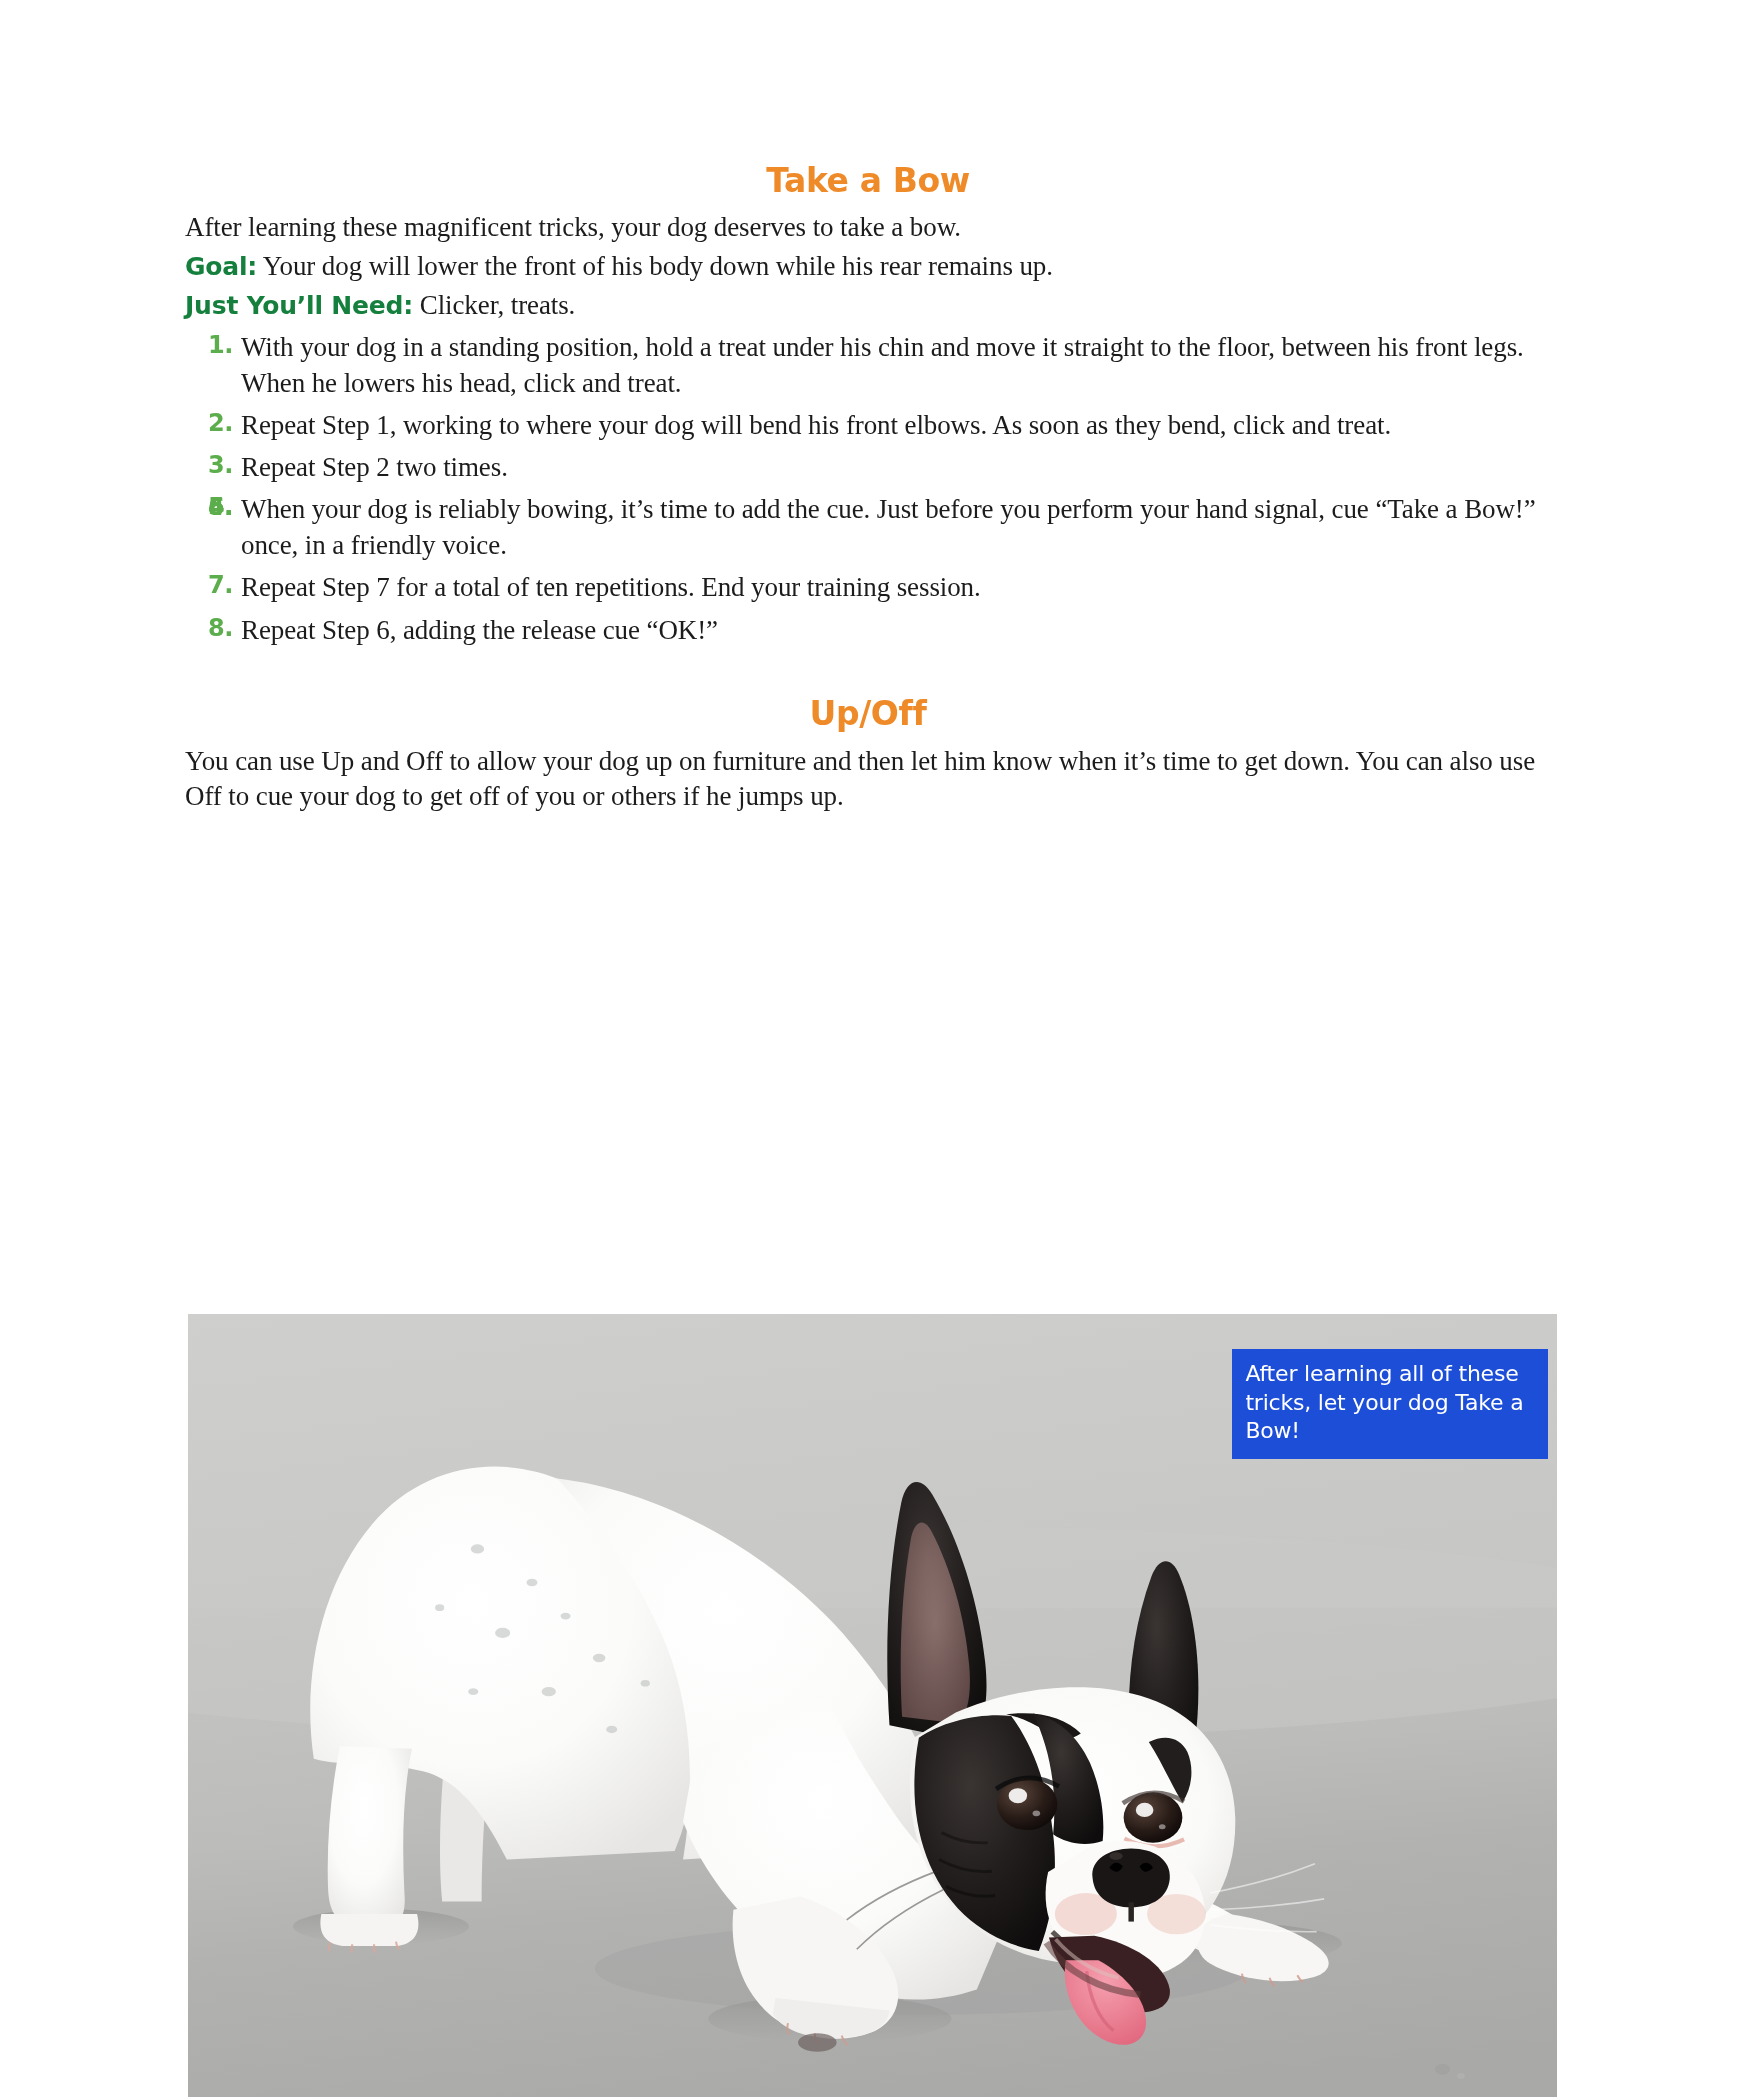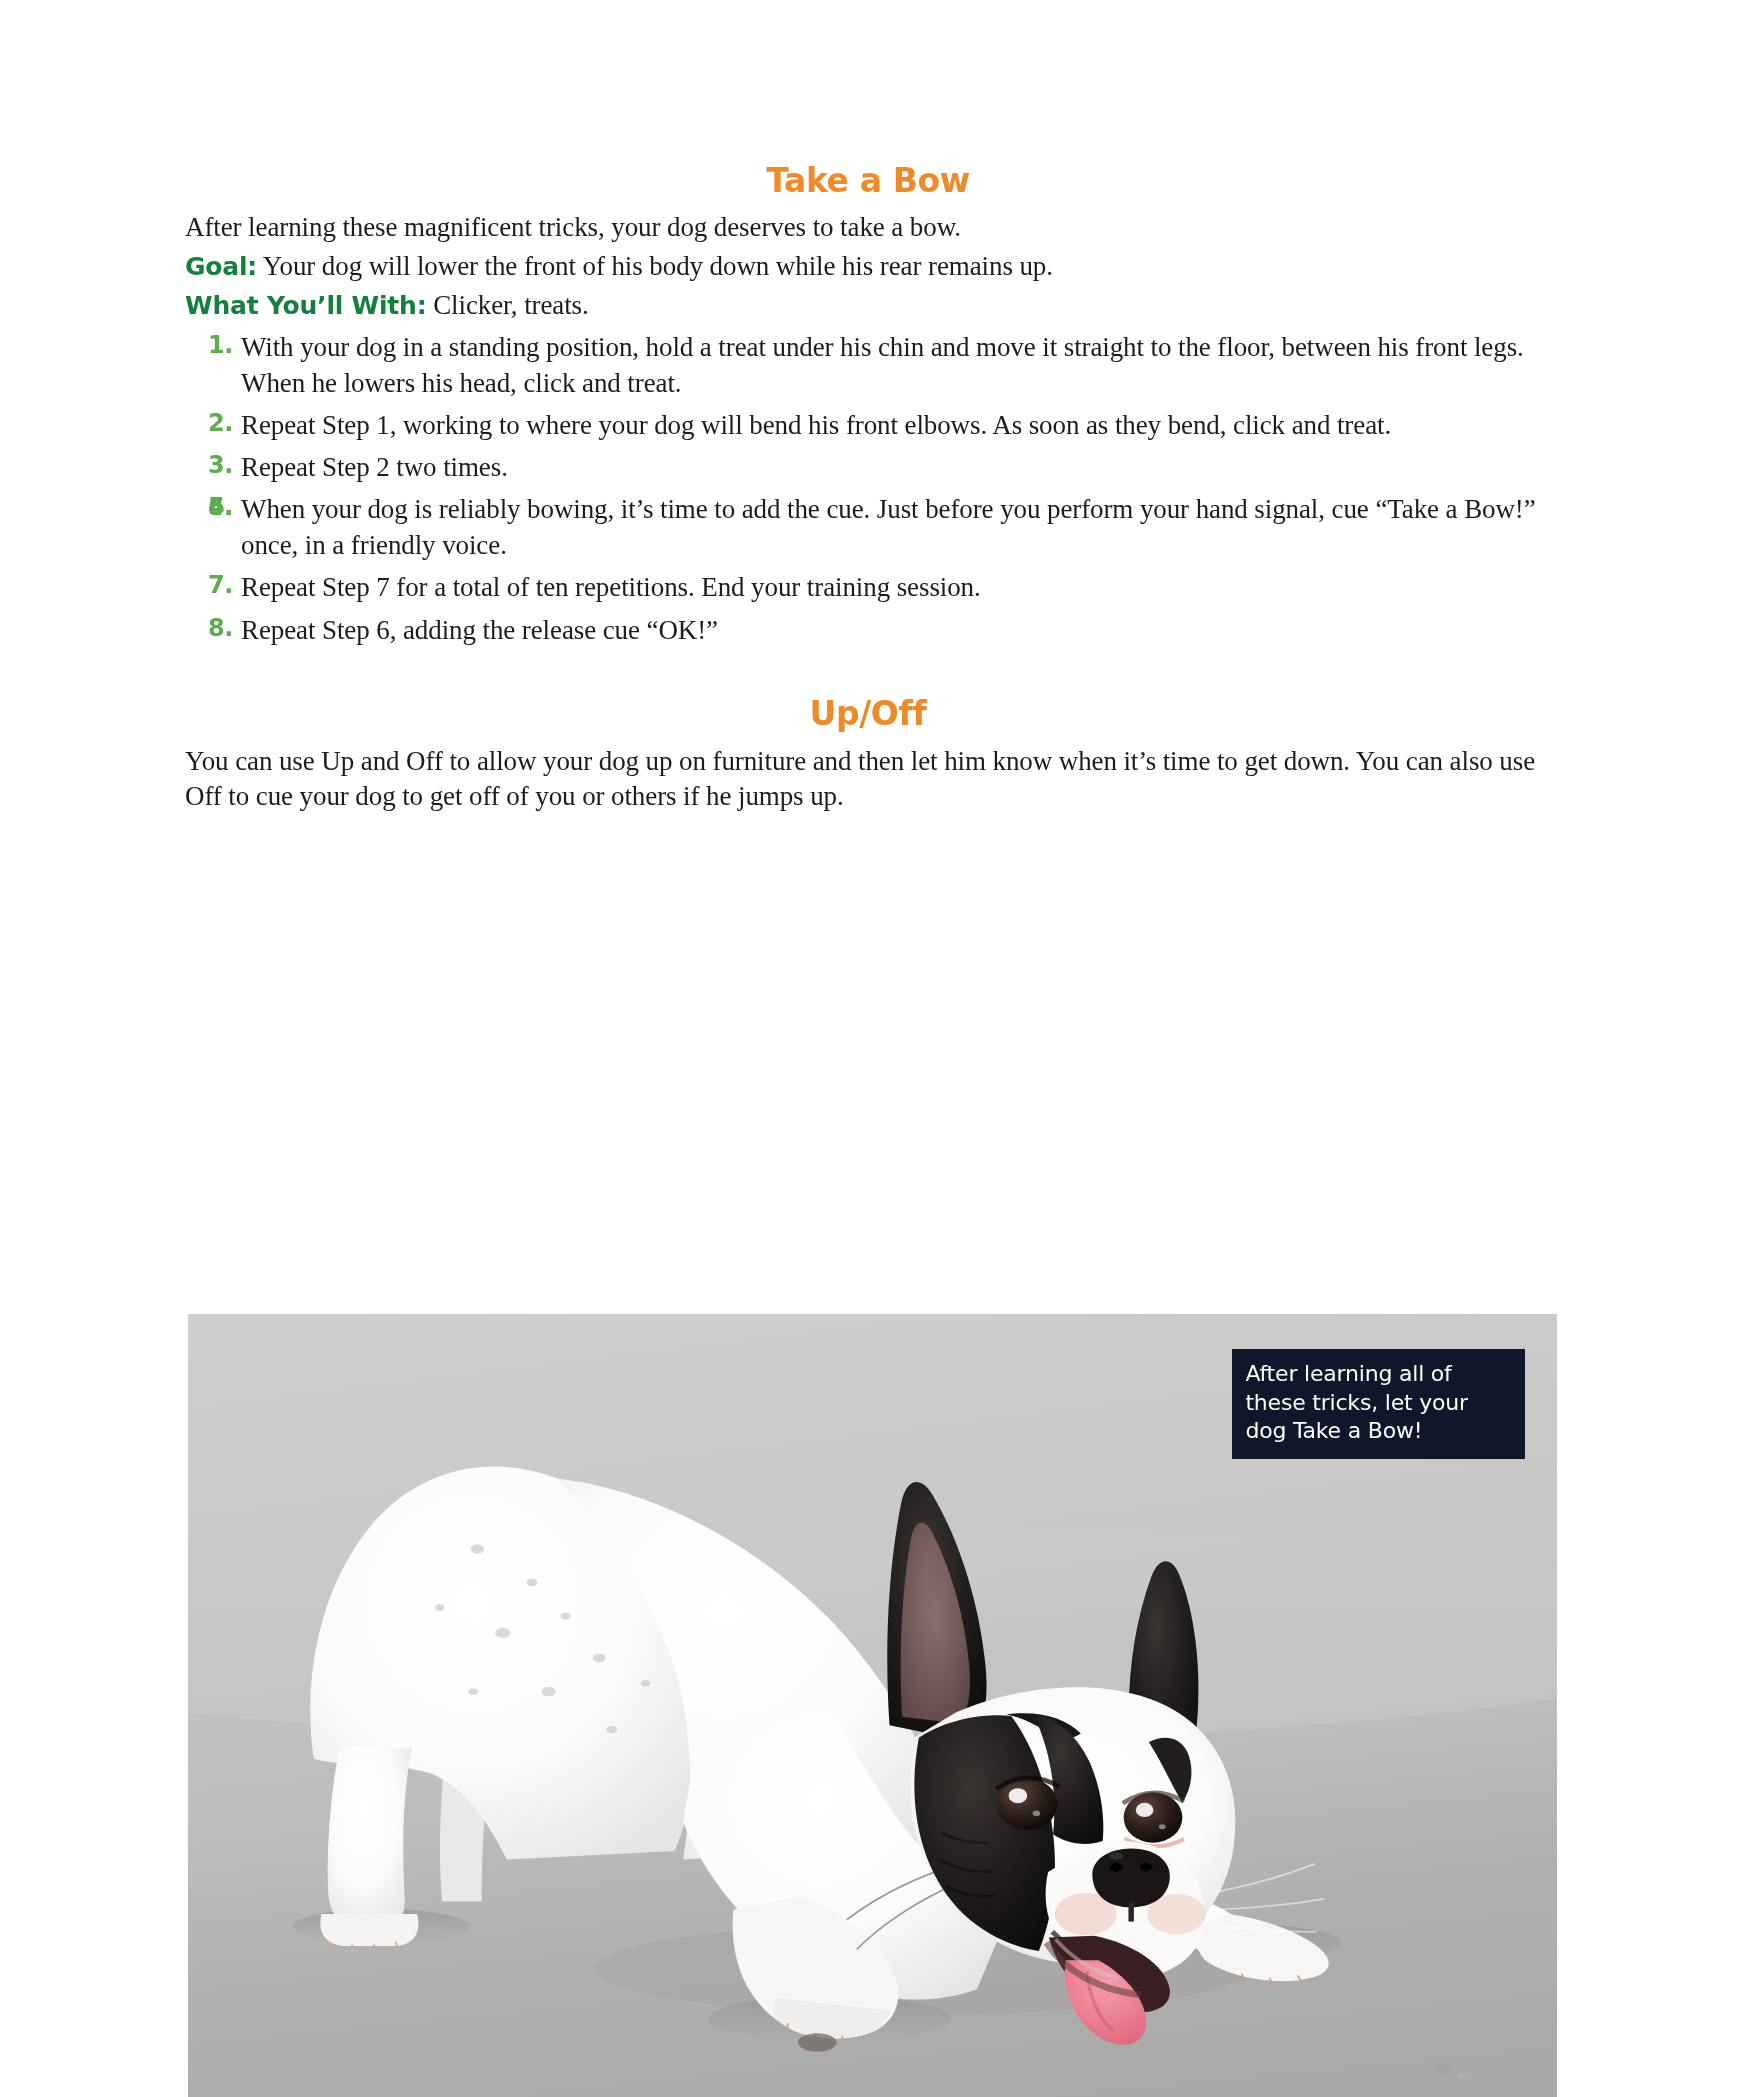--- a/index.html
+++ b/index.html
@@ -104,24 +104,24 @@
     display: block;
     width: 100%;
     height: 100%;
   }
 
   
   .caption-box {
     position: absolute;
     left: 1232px;
     top: 1349px;
-    width: 293px;
+    width: 316px;
     padding: 11px 13.4px 13.4px 13.4px;
     box-sizing: border-box;
-    background: #0f172a;
+    background: #1d4ed8;
   }
   .caption-box p {
     margin: 0;
     font-family: "DejaVu Sans", sans-serif;
     font-size: 22px;
     line-height: 1.30;
     color: #ffffff;
     letter-spacing: -0.2px;
   }
 </style>
@@ -137,21 +137,21 @@
     <p class="para">
       <span>After learning these magnificent tricks, your dog deserves to take a bow.</span>
     </p>
 
     <p class="para">
       <span class="lead-label">Goal:</span>
       <span>Your dog will lower the front of his body down while his rear remains up.</span>
     </p>
 
     <p class="para">
-      <span class="lead-label">What You’ll With:</span>
+      <span class="lead-label">Just You’ll Need:</span>
       <span>Clicker, treats.</span>
     </p>
 
     <ol class="steps">
       <li>
         <span class="num">1.</span>
         <span>With your dog in a standing position, hold a treat under his chin and move it straight to the floor, between his front legs. When he lowers his head, click and treat.</span>
       </li>
       <li>
         <span class="num">2.</span>

